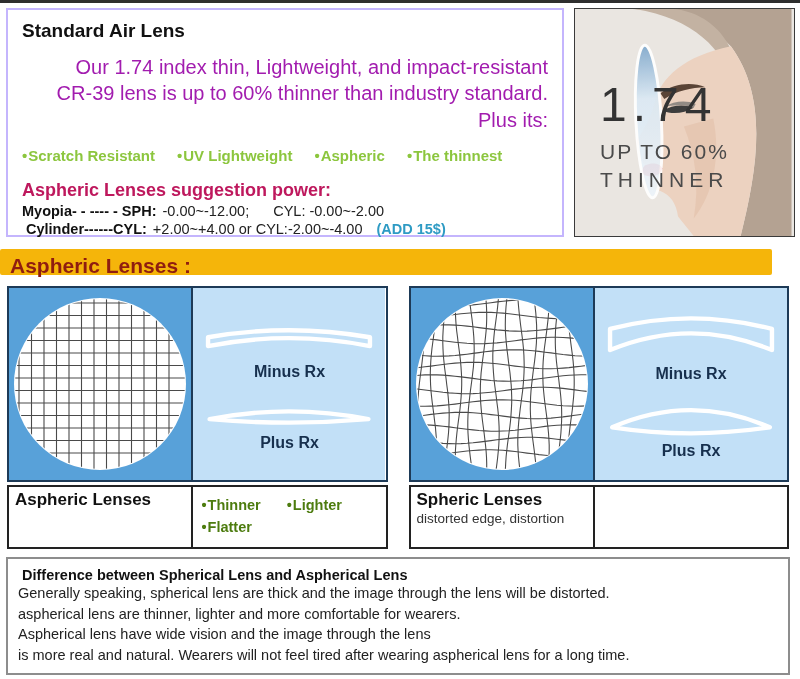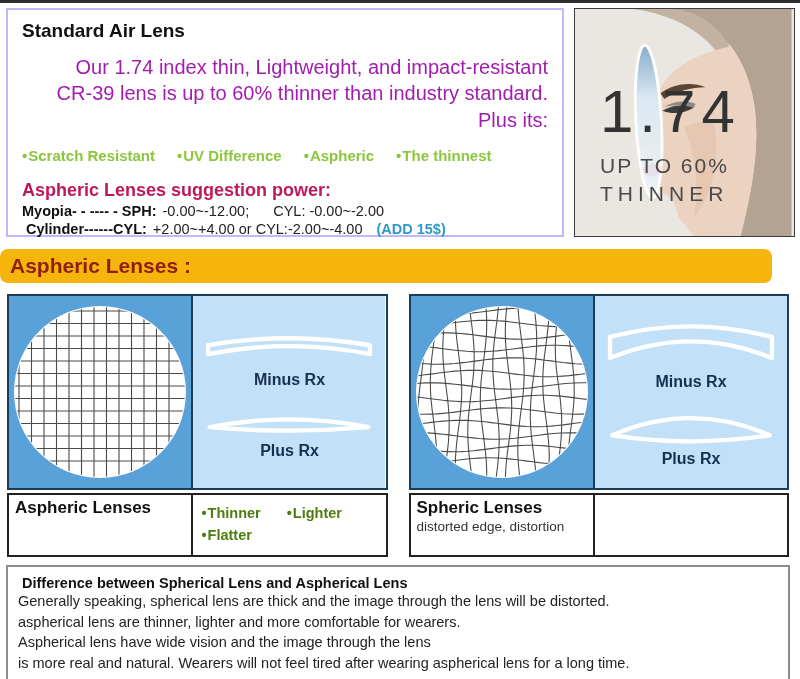--- a/index.html
+++ b/index.html
@@ -17,27 +17,27 @@
   .sugg-title { margin-top:16px; font-size:18px; font-weight:bold; color:#be185d; }
   .power-line { font-size:14.5px; color:#222; margin-top:2px; }
   .power-line b { color:#111; }
   .pv { margin-left:6px; }
   .pv2 { margin-left:24px; }
   .addon { font-weight:bold; color:#2E9BC4; margin-left:14px; }
 
   
   .photo-box { flex:1; position:relative; border:1px solid #3a3a3a; background:#EAE6E1; overflow:hidden; }
   .photo-text { position:absolute; left:25px; top:68px; color:#3d3d3d; }
-  .photo-big { font-size:60px; letter-spacing:6px; color:#333; }
+  .photo-big { font-size:48px; letter-spacing:6px; color:#333; }
   .photo-sub1 { font-size:21px; letter-spacing:2px; margin-top:8px; color:#4a4a4a; }
   .photo-sub2 { font-size:21px; letter-spacing:5px; margin-top:4px; color:#4a4a4a; }
   .photo-svg { position:absolute; right:0; top:0; height:100%; }
 
   
-  .banner { margin:12px 0 0 0; width:772px; height:34px; background:#F5B50A; border-radius:8px;
+  .banner { margin:12px 0 0 0; width:772px; height:26px; background:#F5B50A; border-radius:2px;
     font-size:21px; font-weight:bold; color:#8F1D10; line-height:34px; padding-left:10px; }
 
   
   .comparison { display:flex; gap:21px; margin:11px 0 0 7px; width:782px; }
   .lens-card { flex:1; display:flex; flex-direction:column; }
   .panels { display:flex; height:196px; border:2px solid #1d3a57; }
   .grid-panel { width:49%; background:#58A1D9; display:flex; align-items:center; justify-content:center;
     border-right:2px solid #1d3a57; }
   .shape-panel { width:51%; background:#C2E0F7; display:flex; flex-direction:column; justify-content:center; }
   .shape-half { display:flex; flex-direction:column; align-items:center; }
@@ -65,21 +65,21 @@
 <div class="top">
   <div class="info-box">
     <div class="info-title">Standard Air Lens</div>
     <div class="desc">
       <div>Our 1.74 index thin, Lightweight, and impact-resistant</div>
       <div>CR-39 lens is up to 60% thinner than industry standard.</div>
       <div>Plus its:</div>
     </div>
     <div class="features">
       <span class="feature">Scratch Resistant</span>
-      <span class="feature">UV Difference</span>
+      <span class="feature">UV Lightweight</span>
       <span class="feature">Aspheric</span>
       <span class="feature">The thinnest</span>
     </div>
     <div class="sugg-title">Aspheric Lenses suggestion power:</div>
     <div class="power-line">
       <b>Myopia- - ---- - SPH:</b><span class="pv">-0.00~-12.00;</span><span class="pv2">CYL: -0.00~-2.00</span>
     </div>
     <div class="power-line">
       &nbsp;<b>Cylinder------CYL:</b><span class="pv">+2.00~+4.00 or CYL:-2.00~-4.00</span><span class="addon">(ADD 15$)</span>
     </div>

